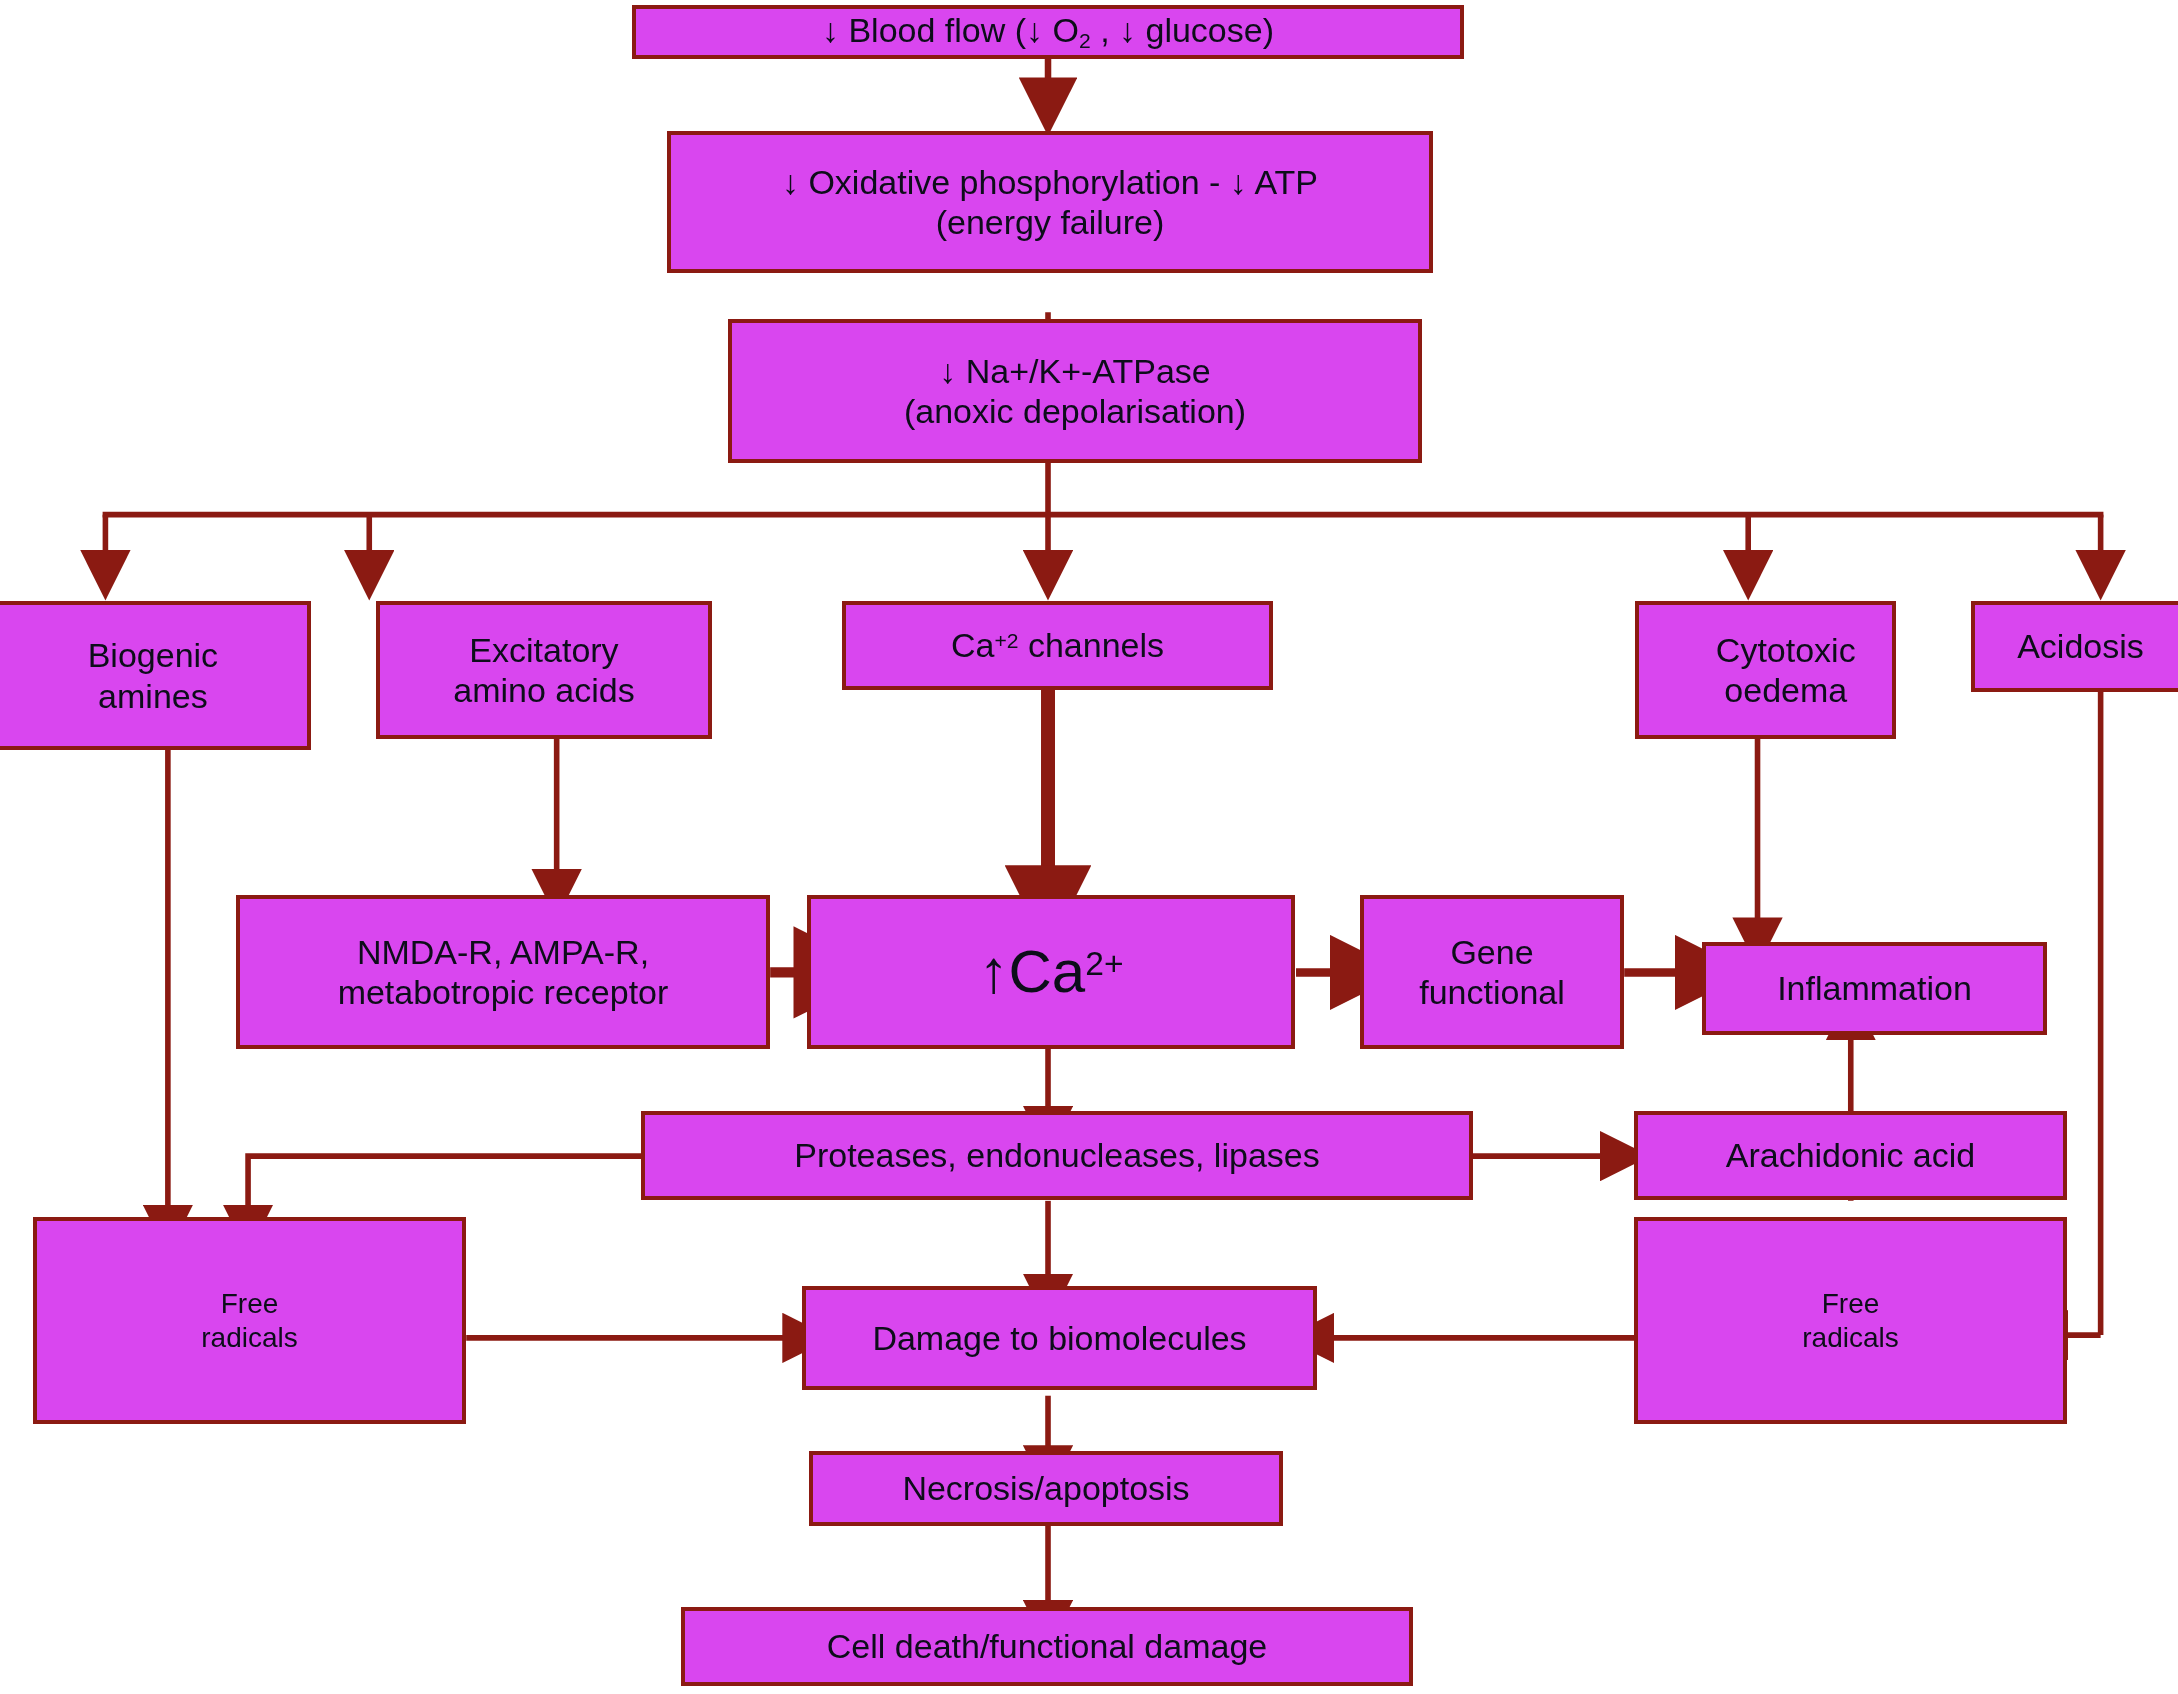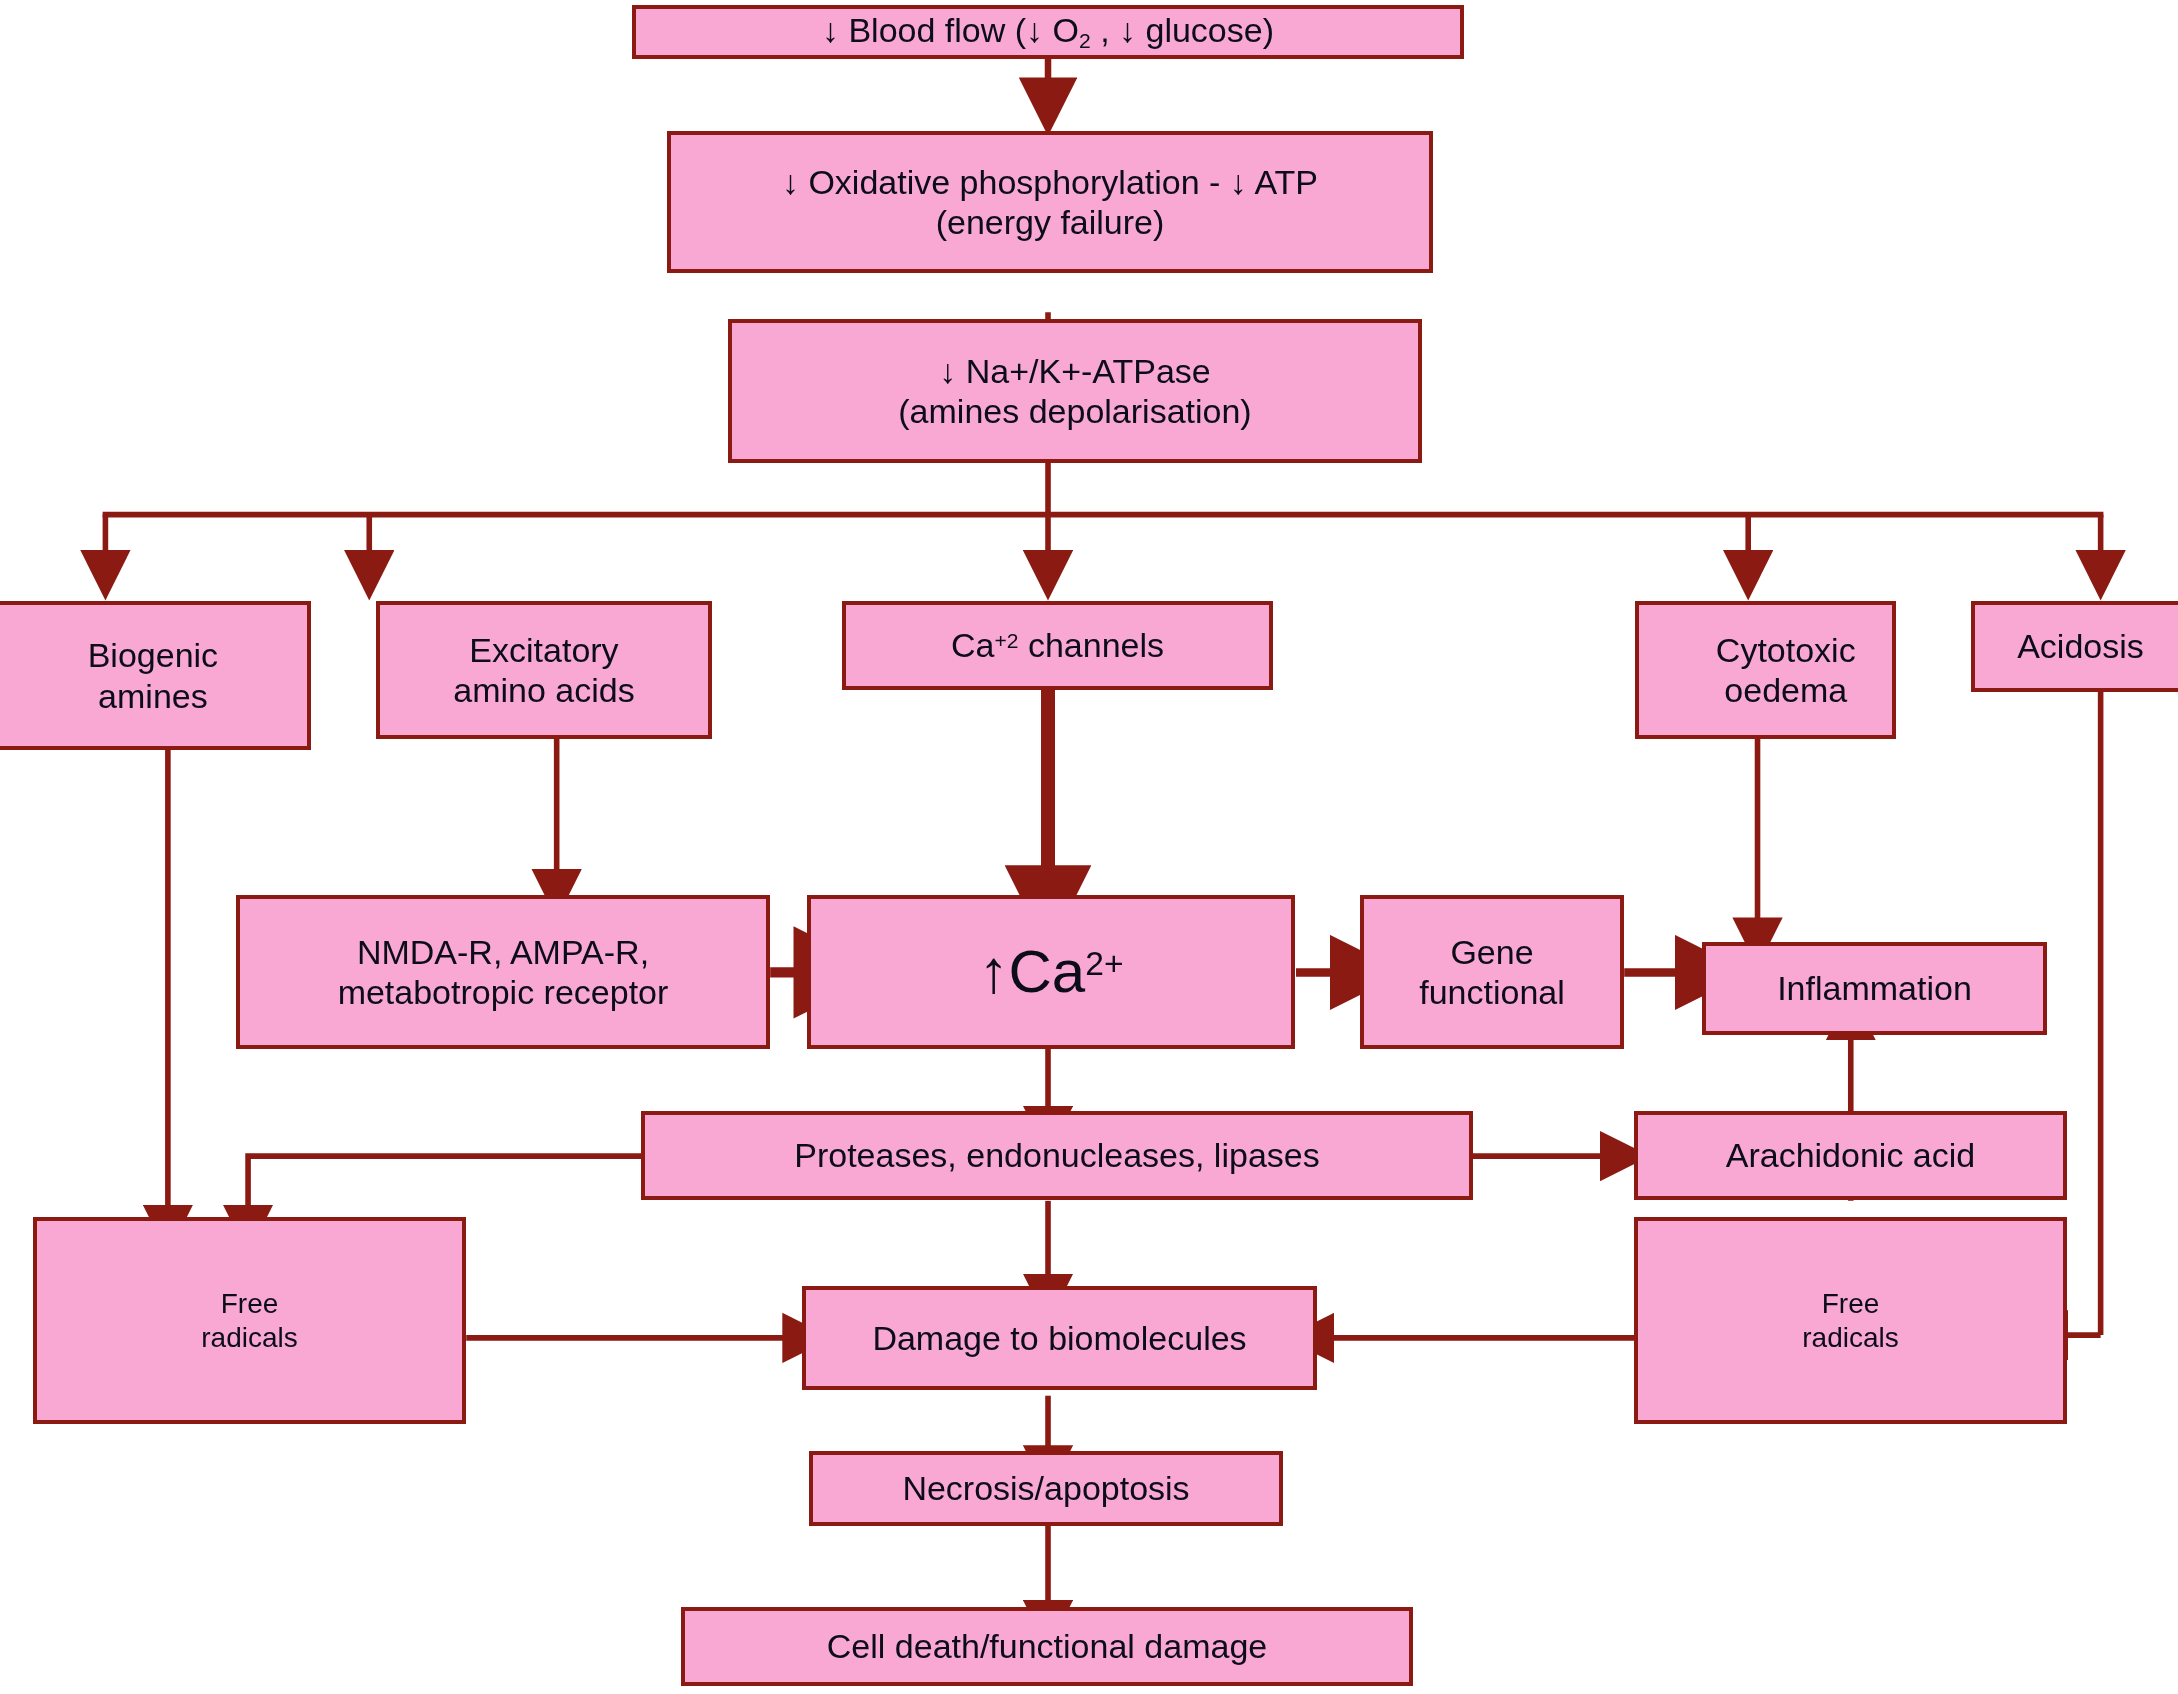--- a/index.html
+++ b/index.html
@@ -19,21 +19,21 @@
   }
   #svg-layer {
     position: absolute;
     left: 0; top: 0;
     width: 2179px;
     height: 1695px;
   }
   .node {
     position: absolute;
     box-sizing: border-box;
-    background: #f9a8d4;
+    background: #d946ef;
     border: 4.7px solid #8b1a12;
     color: #0d0d1a;
     display: flex;
     align-items: center;
     justify-content: center;
     text-align: center;
     line-height: 1.18;
     font-size: 34px;
     font-family: "Liberation Sans", sans-serif;
     z-index: 2;
@@ -121,21 +121,21 @@
   <div class="node" style="left:667px; top:131px; width:766px; height:142px;">
     <span class="txt">
       <span>↓ Oxidative phosphorylation -  ↓ ATP</span><br>
       <span>(energy failure)</span>
     </span>
   </div>
 
   <div class="node" style="left:728px; top:319px; width:694px; height:144px;">
     <span class="txt">
       <span>↓ Na+/K+-ATPase</span><br>
-      <span>(amines depolarisation)</span>
+      <span>(anoxic depolarisation)</span>
     </span>
   </div>
 
   <div class="node" style="left:-5.6px; top:601px; width:317px; height:149px;">
     <span class="txt">
       <span>Biogenic</span><br>
       <span>amines</span>
     </span>
   </div>
 

